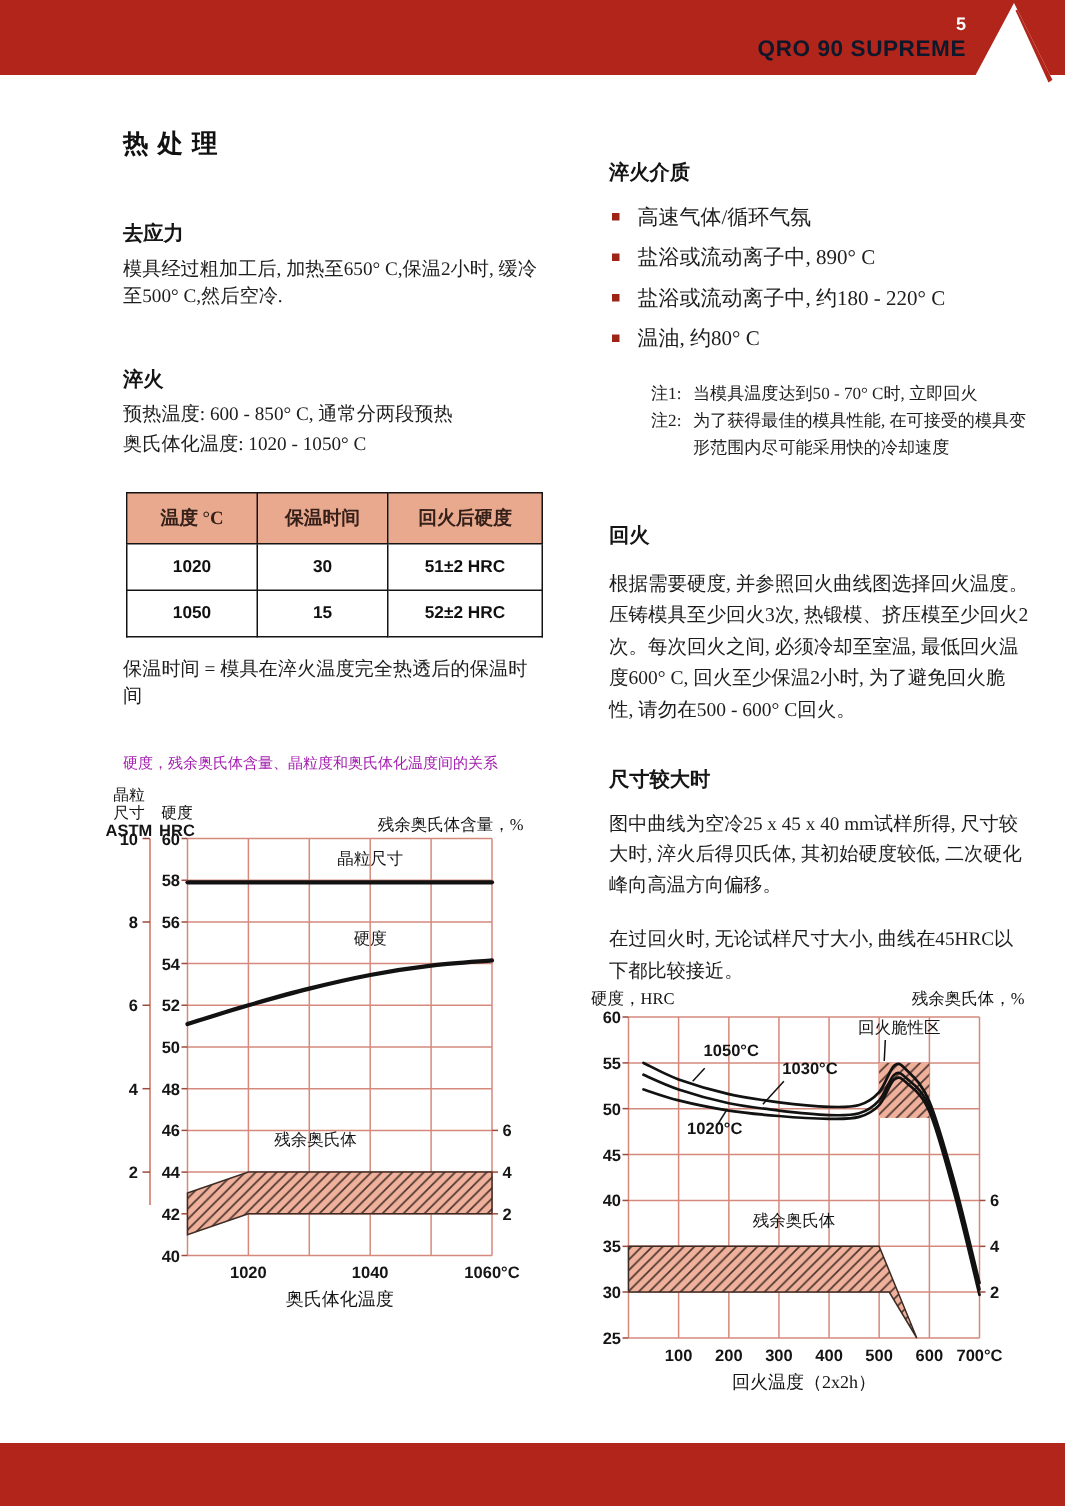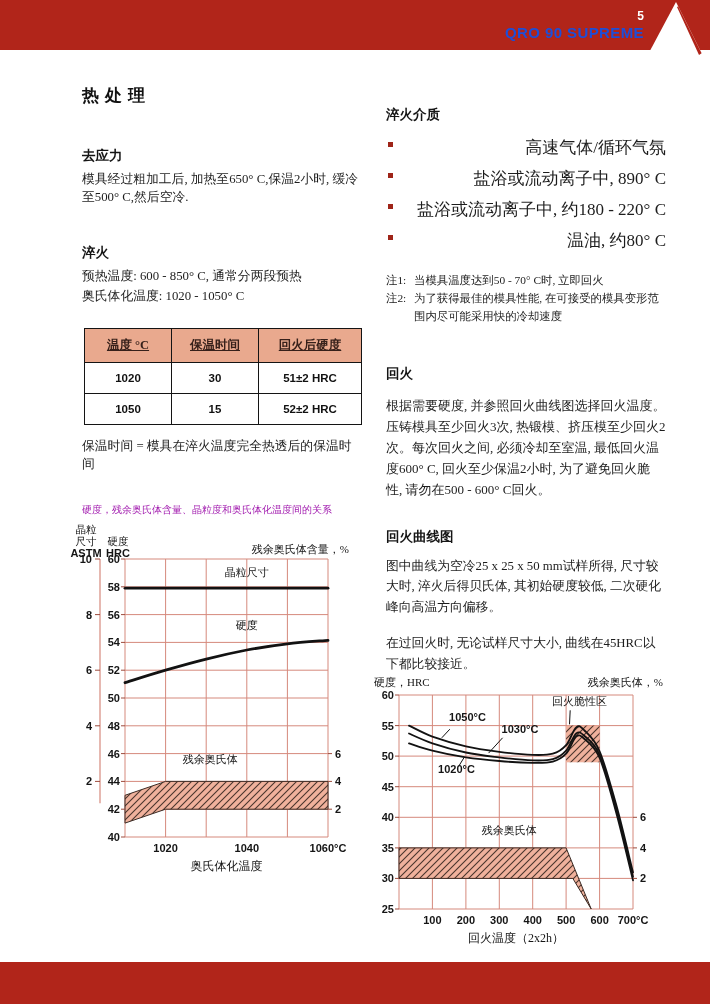--- a/index.html
+++ b/index.html
@@ -1,47 +1,47 @@
 <!DOCTYPE html>
 <html style="--brand: #B1251A; --thbg: #E9A98E; --bullet: #9E2418;"><head>
 <meta charset="utf-8">
 <style>
   html,body{margin:0;padding:0;background:#e8e8e8;}
   .page{position:relative;width:710px;height:1004px;background:#fff;overflow:hidden;
         font-family:"Liberation Serif",serif;color:#1d1d1d;}
   
   .hdr{position:absolute;top:0;left:0;right:0;height:50px;background:var(--brand);}
-  .brand{position:absolute;top:24px;right:66px;color:#1d4ed8;
+  .brand{position:absolute;top:24px;right:66px;color:#0f172a;
          font:bold 15px "Liberation Sans",sans-serif;letter-spacing:.4px;}
   .logo{position:absolute;top:0;right:4px;width:64px;height:63px;}
   .ftr{position:absolute;left:0;right:0;bottom:0;height:42px;background:var(--brand);}
   .pagenum{position:absolute;top:9px;right:66px;color:#fff;font:bold 12px "Liberation Sans",sans-serif;}
   
   .col-l{position:absolute;left:82px;top:84px;width:282px;}
-  .col-r{position:absolute;left:386px;top:106px;width:280px;}
+  .col-r{position:absolute;left:406px;top:106px;width:280px;}
   h1.mt{margin:0 0 16px;font:bold 17px "Liberation Serif",serif;letter-spacing:6px;color:#111;}
   h2.sec{margin:0 0 5px;font:bold 13.5px "Liberation Sans",sans-serif;color:#151515;}
   p.body{margin:0 0 10px;font-size:12.8px;line-height:1.42;}
   .gap28{height:28px}.gap24{height:24px}.gap18{height:18px}.gap14{height:14px}.gap10{height:10px}.gap6{height:6px}
   
   table.ht{border-collapse:collapse;margin:6px 0 12px 2px;}
   table.ht th,table.ht td{border:1.6px solid #141414;text-align:center;}
   table.ht th{width:84px;height:31px;background:var(--thbg);
-      font:600 12.5px "Liberation Serif",serif;color:#36201a;text-decoration:underline;}
+      font:600 12.5px "Liberation Serif",serif;color:#36201a;}
   table.ht th:last-child{width:100px;}
   table.ht td{height:28px;font:bold 11.5px "Liberation Sans",sans-serif;color:#111;}
   
   .cap{margin:6px 0 2px;font-size:10px;line-height:1.4;color:#a21caf;}
   
   ul.blt{list-style:none;margin:0 0 12px;padding:0;}
-  ul.blt li{display:flex;margin:0 0 7px;font-size:17px;line-height:1.42;justify-content:space-between;}
+  ul.blt li{display:flex;margin:0 0 7px;font-size:14px;line-height:1.42;}
   ul.blt .sq{flex:0 0 5px;width:5px;height:5px;background:var(--bullet);margin:6px 12px 0 2px;}
   
   .note{display:flex;font-size:11.4px;line-height:1.55;margin:0 0 1px;}
-  .note .nl{flex:0 0 28px;}
+  .note .nl{flex:0 0 28px;margin-left:28px;}
   .note .ntx{flex:1;}
   
   text{fill:#151515;}
   .b11{font:bold 11px "Liberation Sans",sans-serif;}
   .s11{font:11px "Liberation Serif",serif;}
   .s10{font:10.5px "Liberation Serif",serif;}
   .s12{font:12px "Liberation Serif",serif;}
   svg{display:block;}
 </style>
 </head>
@@ -216,22 +216,22 @@
         <span class="ntx">为了获得最佳的模具性能, 在可接受的模具变形范围内尽可能采用快的冷却速度</span>
       </div>
     </div>
     <div class="gap28"></div>
       <div class="gap10"></div>
 
     <h2 class="sec" style="margin-bottom:12px">回火</h2>
     <p class="body" style="font-size:13px;line-height:1.62">根据需要硬度, 并参照回火曲线图选择回火温度。压铸模具至少回火3次, 热锻模、挤压模至少回火2次。每次回火之间, 必须冷却至室温, 最低回火温度600° C, 回火至少保温2小时, 为了避免回火脆性, 请勿在500 - 600° C回火。</p>
     <div class="gap18"></div>
 
-    <h2 class="sec" style="margin-bottom:10px">回火曲线图</h2>
-    <p class="body" style="line-height:1.6">图中曲线为空冷25 x 25 x 50 mm试样所得, 尺寸较大时, 淬火后得贝氏体, 其初始硬度较低, 二次硬化峰向高温方向偏移。</p>
+    <h2 class="sec" style="margin-bottom:10px">尺寸较大时</h2>
+    <p class="body" style="line-height:1.6">图中曲线为空冷25 x 45 x 40 mm试样所得, 尺寸较大时, 淬火后得贝氏体, 其初始硬度较低, 二次硬化峰向高温方向偏移。</p>
     <div class="gap6"></div>
     <p class="body" style="line-height:1.6;margin-bottom:2px">在过回火时, 无论试样尺寸大小, 曲线在45HRC以下都比较接近。</p>
     <svg id="chart-tempering" style="margin-left:-16px" width="332" height="274">
         <defs>
           <pattern id="h-chart-tempering" patternUnits="userSpaceOnUse" width="7" height="7">
             <rect width="7" height="7" fill="#F0B19C"></rect>
             <path d="M-1,8 L8,-1 M-1,1 L1,-1 M6,8 L8,6" stroke="#4A342C" stroke-width="1.1"></path>
           </pattern>
         </defs>
         <g stroke="#D5897C" stroke-width="1">

